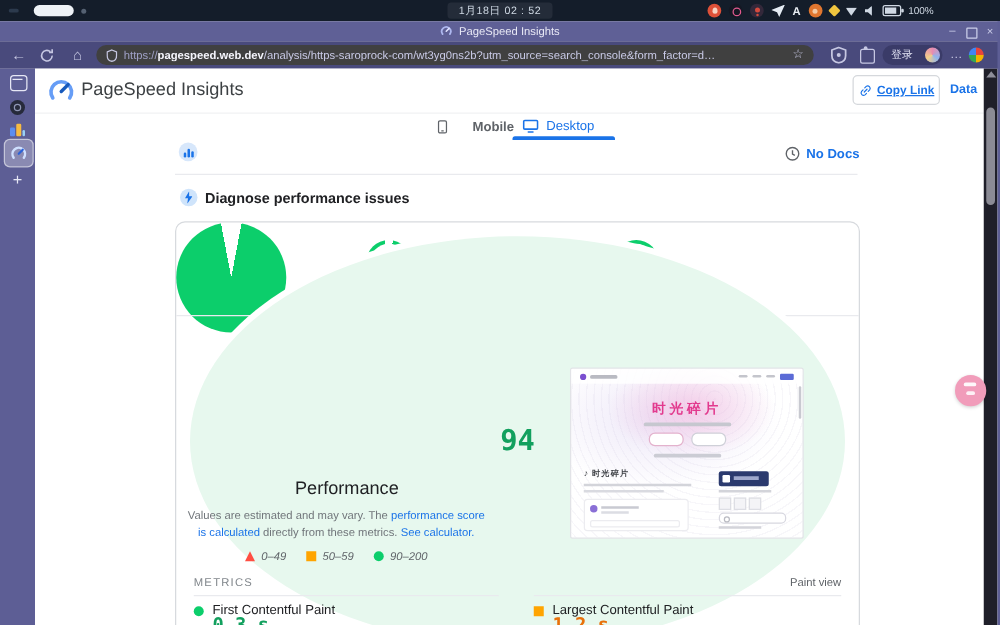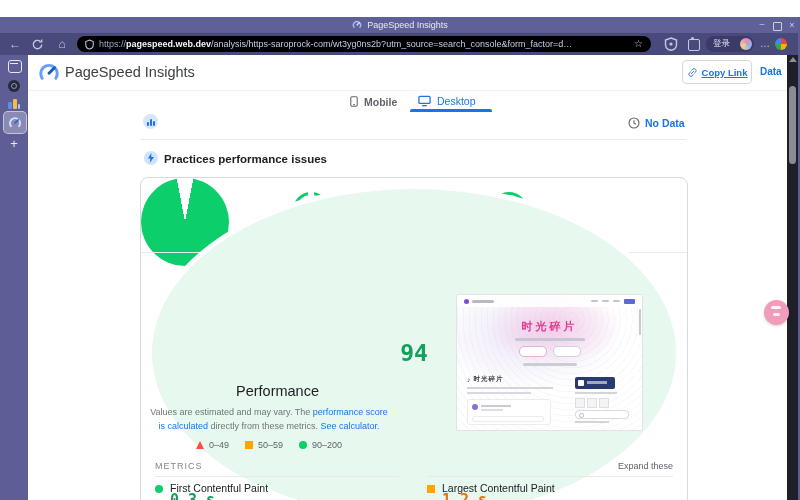--- a/index.html
+++ b/index.html
@@ -41,21 +41,21 @@
   .tb-min{left:756px;top:17px;width:12px;height:16px;color:#ccceea;font-size:9px;line-height:15px;text-align:center;}
   .tb-max{left:773px;top:22px;width:7px;height:7px;border:1px solid #ccceea;border-radius:1px;}
   .tb-close{left:786px;top:17px;width:12px;height:16px;color:#ccceea;font-size:9px;line-height:16px;text-align:center;}
 
   
   .navbar{left:0;top:33px;width:800px;height:22px;background:#494a7c;}
   .nav-ic{color:#c6c7e2;font-size:12px;line-height:22px;text-align:center;width:18px;height:22px;}
   .nb-back{left:6px;top:33px;}
   .nb-reload{left:31px;top:38px;width:13px;height:13px;}
   .nb-home{left:53px;top:33px;}
-  .urlbar{left:77px;top:36px;width:574px;height:16px;background:#000000;border-radius:8px;display:flex;align-items:center;padding:0 8px;box-sizing:border-box;gap:5px;}
+  .urlbar{left:77px;top:36px;width:574px;height:16px;background:#404040;border-radius:8px;display:flex;align-items:center;padding:0 8px;box-sizing:border-box;gap:5px;}
   .url-text{font-size:9px;white-space:nowrap;overflow:hidden;flex:1;}
   .u-scheme{color:#9fa0c6;}
   .u-host{color:#f5f5fc;font-weight:bold;}
   .u-path{color:#c9cae6;}
   .url-star{color:#c6c7e2;font-size:10px;line-height:16px;}
   .nb-shield2{left:664px;top:37px;width:14px;height:14px;}
   .nb-ext{left:688px;top:39px;width:10px;height:10px;border:1.3px solid #c6c7e2;border-radius:2px;}
   .nb-ext::after{content:"";position:absolute;left:2px;top:-3px;width:3px;height:3px;border-radius:50%;background:#c6c7e2;}
   .login-pill{left:706px;top:36px;width:48px;height:16px;background:#3a3b68;border-radius:8px;display:flex;align-items:center;padding:0 2px 0 7px;box-sizing:border-box;justify-content:space-between;}
   .login-txt{color:#e2e3f4;font-size:8.5px;}
@@ -84,21 +84,21 @@
 
   
   .content{left:28px;top:55px;width:759px;height:445px;background:#fff;}
   .hdr{left:28px;top:55px;width:759px;height:35px;background:#fff;border-bottom:1px solid #f1f2f4;}
   .hdr-logo{left:38px;top:62px;width:22px;height:22px;}
   .hdr-title{left:65px;top:64px;font-size:14.5px;color:#3c4043;}
   .copylink-btn{left:682px;top:60px;width:68px;height:22px;border:1px solid #d5d8dc;border-radius:4px;display:flex;align-items:center;justify-content:center;gap:4px;background:#fff;}
   .copylink-btn span{color:#1a73e8;font-size:9.5px;font-weight:bold;text-decoration:underline;}
   .docs-link{left:760px;top:66px;font-size:10px;color:#1a73e8;font-weight:bold;}
 
-  .tab-mobile{left:350px;top:95px;display:flex;align-items:center;gap:6px;}
+  .tab-mobile{left:350px;top:95px;display:flex;align-items:center;gap:20px;}
   .tab-mobile span{font-size:10.5px;color:#5f6368;font-weight:bold;}
   .tab-desktop{left:418px;top:95px;display:flex;align-items:center;gap:6px;}
   .tab-desktop span{font-size:10.5px;color:#1a73e8;font-weight:normal;}
   .tab-underline{left:410px;top:109px;width:82px;height:3px;background:#1a73e8;border-radius:2px 2px 0 0;}
 
   .disc-icon{left:143px;top:114px;width:15px;height:15px;border-radius:50%;background:#d7e7fb;}
   .disc-icon i{position:absolute;bottom:3px;background:#1a73e8;width:2px;border-radius:1px;}
   .disc-icon .i1{left:4px;height:4px;}
   .disc-icon .i2{left:7px;height:7px;}
   .disc-icon .i3{left:10px;height:5px;}
@@ -128,21 +128,21 @@
   .card-vdiv{left:273px;top:78px;width:1px;height:196px;background:#e9eaee;}
 
   .gauge{left:84px;top:112px;width:88px;height:88px;border-radius:50%;background:conic-gradient(from 10.8deg,#0cce6b 0 338.4deg,transparent 338.4deg 360deg);}
   .gauge .hole{position:absolute;left:6px;top:6px;right:6px;bottom:6px;border-radius:50%;background:#fff;}
   .gauge .disc{position:absolute;left:11px;top:11px;right:11px;bottom:11px;border-radius:50%;background:#e7f8ee;display:flex;align-items:center;justify-content:center;}
   .gauge .gnum{font-family:"DejaVu Sans Mono",monospace;font-size:23px;font-weight:bold;color:#12a05e;}
   .perf-label{left:0;top:205px;width:273px;text-align:center;font-size:14.5px;color:#202124;}
   .disclaimer{left:8px;top:228px;width:240px;text-align:center;font-size:9px;line-height:1.55;color:#70757a;}
   .disclaimer a{color:#1a73e8;text-decoration:none;}
   .legend{left:8px;top:262px;width:240px;display:flex;justify-content:center;gap:16px;align-items:center;}
-  .leg-item{display:flex;align-items:center;gap:5px;font-size:9px;color:#5f6368;}
+  .leg-item{display:flex;align-items:center;gap:5px;font-size:9px;color:#5f6368;font-style:italic;}
   .leg-tri{width:0;height:0;border-left:4.5px solid transparent;border-right:4.5px solid transparent;border-bottom:8px solid #ff4e42;}
   .leg-sq{width:8px;height:8px;background:#ffa400;}
   .leg-ci{width:8px;height:8px;border-radius:50%;background:#0cce6b;}
   .metrics-h{left:14px;top:283px;font-size:9px;color:#80868b;letter-spacing:1px;}
   .expand-v{top:283px;right:14px;font-size:9px;color:#5f6368;}
   .mdiv-l{left:14px;top:298px;width:244px;height:1px;background:#e9eaee;}
   .mdiv-r{left:286px;top:298px;width:246px;height:1px;background:#e9eaee;}
   .m-dot{left:14px;top:307px;width:8px;height:8px;border-radius:50%;background:#0cce6b;}
   .m-sq{left:286px;top:307px;width:8px;height:8px;background:#ffa400;}
   .m-name{top:304px;font-size:10.5px;color:#202124;}
@@ -191,20 +191,39 @@
 
   .float-badge{left:764px;top:300px;width:25px;height:25px;border-radius:50%;background:#f19cba;box-shadow:0 1px 3px rgba(0,0,0,.18);}
   .float-badge i{position:absolute;left:7px;top:6px;width:10px;height:3px;border-radius:2px;background:rgba(255,255,255,.92);}
   .float-badge b{position:absolute;left:9px;top:13px;width:7px;height:3px;border-radius:2px;background:rgba(255,255,255,.85);}
 </style>
 </head>
 <body>
 
 <div class="stage">
 
+  <div class="abs sysbar">
+    <div class="abs ws-dash"></div>
+    <div class="abs ws-pill"></div>
+    <div class="abs ws-dot"></div>
+    <div class="abs sys-clock">1月18日  02 : 52</div>
+    <div class="abs tray">
+      <span class="tray-circle tc-flame"></span>
+      <span class="tray-circle tc-dark"></span>
+      <span class="tray-circle tc-person"></span>
+      <span class="tg-plane"></span>
+      <span class="ime-a">A</span>
+      <span class="tray-circle tc-orange"></span>
+      <span class="st-bright"></span>
+      <span class="st-wifi"></span>
+      <span class="st-vol"></span>
+      <span class="st-batt"></span>
+      <span class="batt-pct">100%</span>
+    </div>
+  </div>
 
   <div class="abs titlebar"></div>
   <div class="abs tb-center">
     <svg width="10" height="10" viewBox="0 0 24 24">
       <path d="M5 17.5 A8.6 8.6 0 1 1 19 17.5" fill="none" stroke="#aeb8f0" stroke-width="3.4" stroke-linecap="round"></path>
       <path d="M12 12 L17.5 6.5" stroke="#dfe2ff" stroke-width="3" stroke-linecap="round"></path>
     </svg>
     <span class="tb-title">PageSpeed Insights</span>
   </div>
   <div class="abs tb-min">–</div>
@@ -288,25 +307,25 @@
 
   <div class="abs disc-icon">
       <i class="i1"></i>
       <i class="i2"></i>
       <i class="i3"></i>
     </div>
   <svg class="abs nodata-clock" viewBox="0 0 12 12">
     <circle cx="6" cy="6" r="5" fill="none" stroke="#5f6368" stroke-width="1.1"></circle>
     <path d="M6 3.2 V6.2 L7.9 7.3" fill="none" stroke="#5f6368" stroke-width="1.1"></path>
   </svg>
-  <div class="abs nodata-text">No Data</div>
+  <div class="abs nodata-text">No Docs</div>
   <div class="abs disc-divider"></div>
 
   <div class="abs diag-icon"></div>
-  <div class="abs diag-text">Practices performance issues</div>
+  <div class="abs diag-text">Diagnose performance issues</div>
 
   <div class="abs card">
 
     <div class="ring ring-94 s1">
       <span class="hole"></span>
         <span class="num">94</span>
     </div>
     <div class="ring ring-full s2">
       <span class="hole"></span>
         <span class="num">100</span>
@@ -346,21 +365,21 @@
           <span class="leg-sq"></span>
           <span>50–59</span>
         </span>
       <span class="leg-item">
           <span class="leg-ci"></span>
           <span>90–200</span>
         </span>
     </div>
 
     <div class="abs metrics-h">METRICS</div>
-    <div class="abs expand-v">Expand these</div>
+    <div class="abs expand-v">Paint view</div>
     <div class="abs mdiv-l"></div>
     <div class="abs mdiv-r"></div>
 
     <div class="abs m-dot"></div>
     <div class="abs m-name mn1">First Contentful Paint</div>
     <div class="abs m-val mv1">0.3 s</div>
     <div class="abs m-sq"></div>
     <div class="abs m-name mn2">Largest Contentful Paint</div>
     <div class="abs m-val mv2">1.2 s</div>
 

